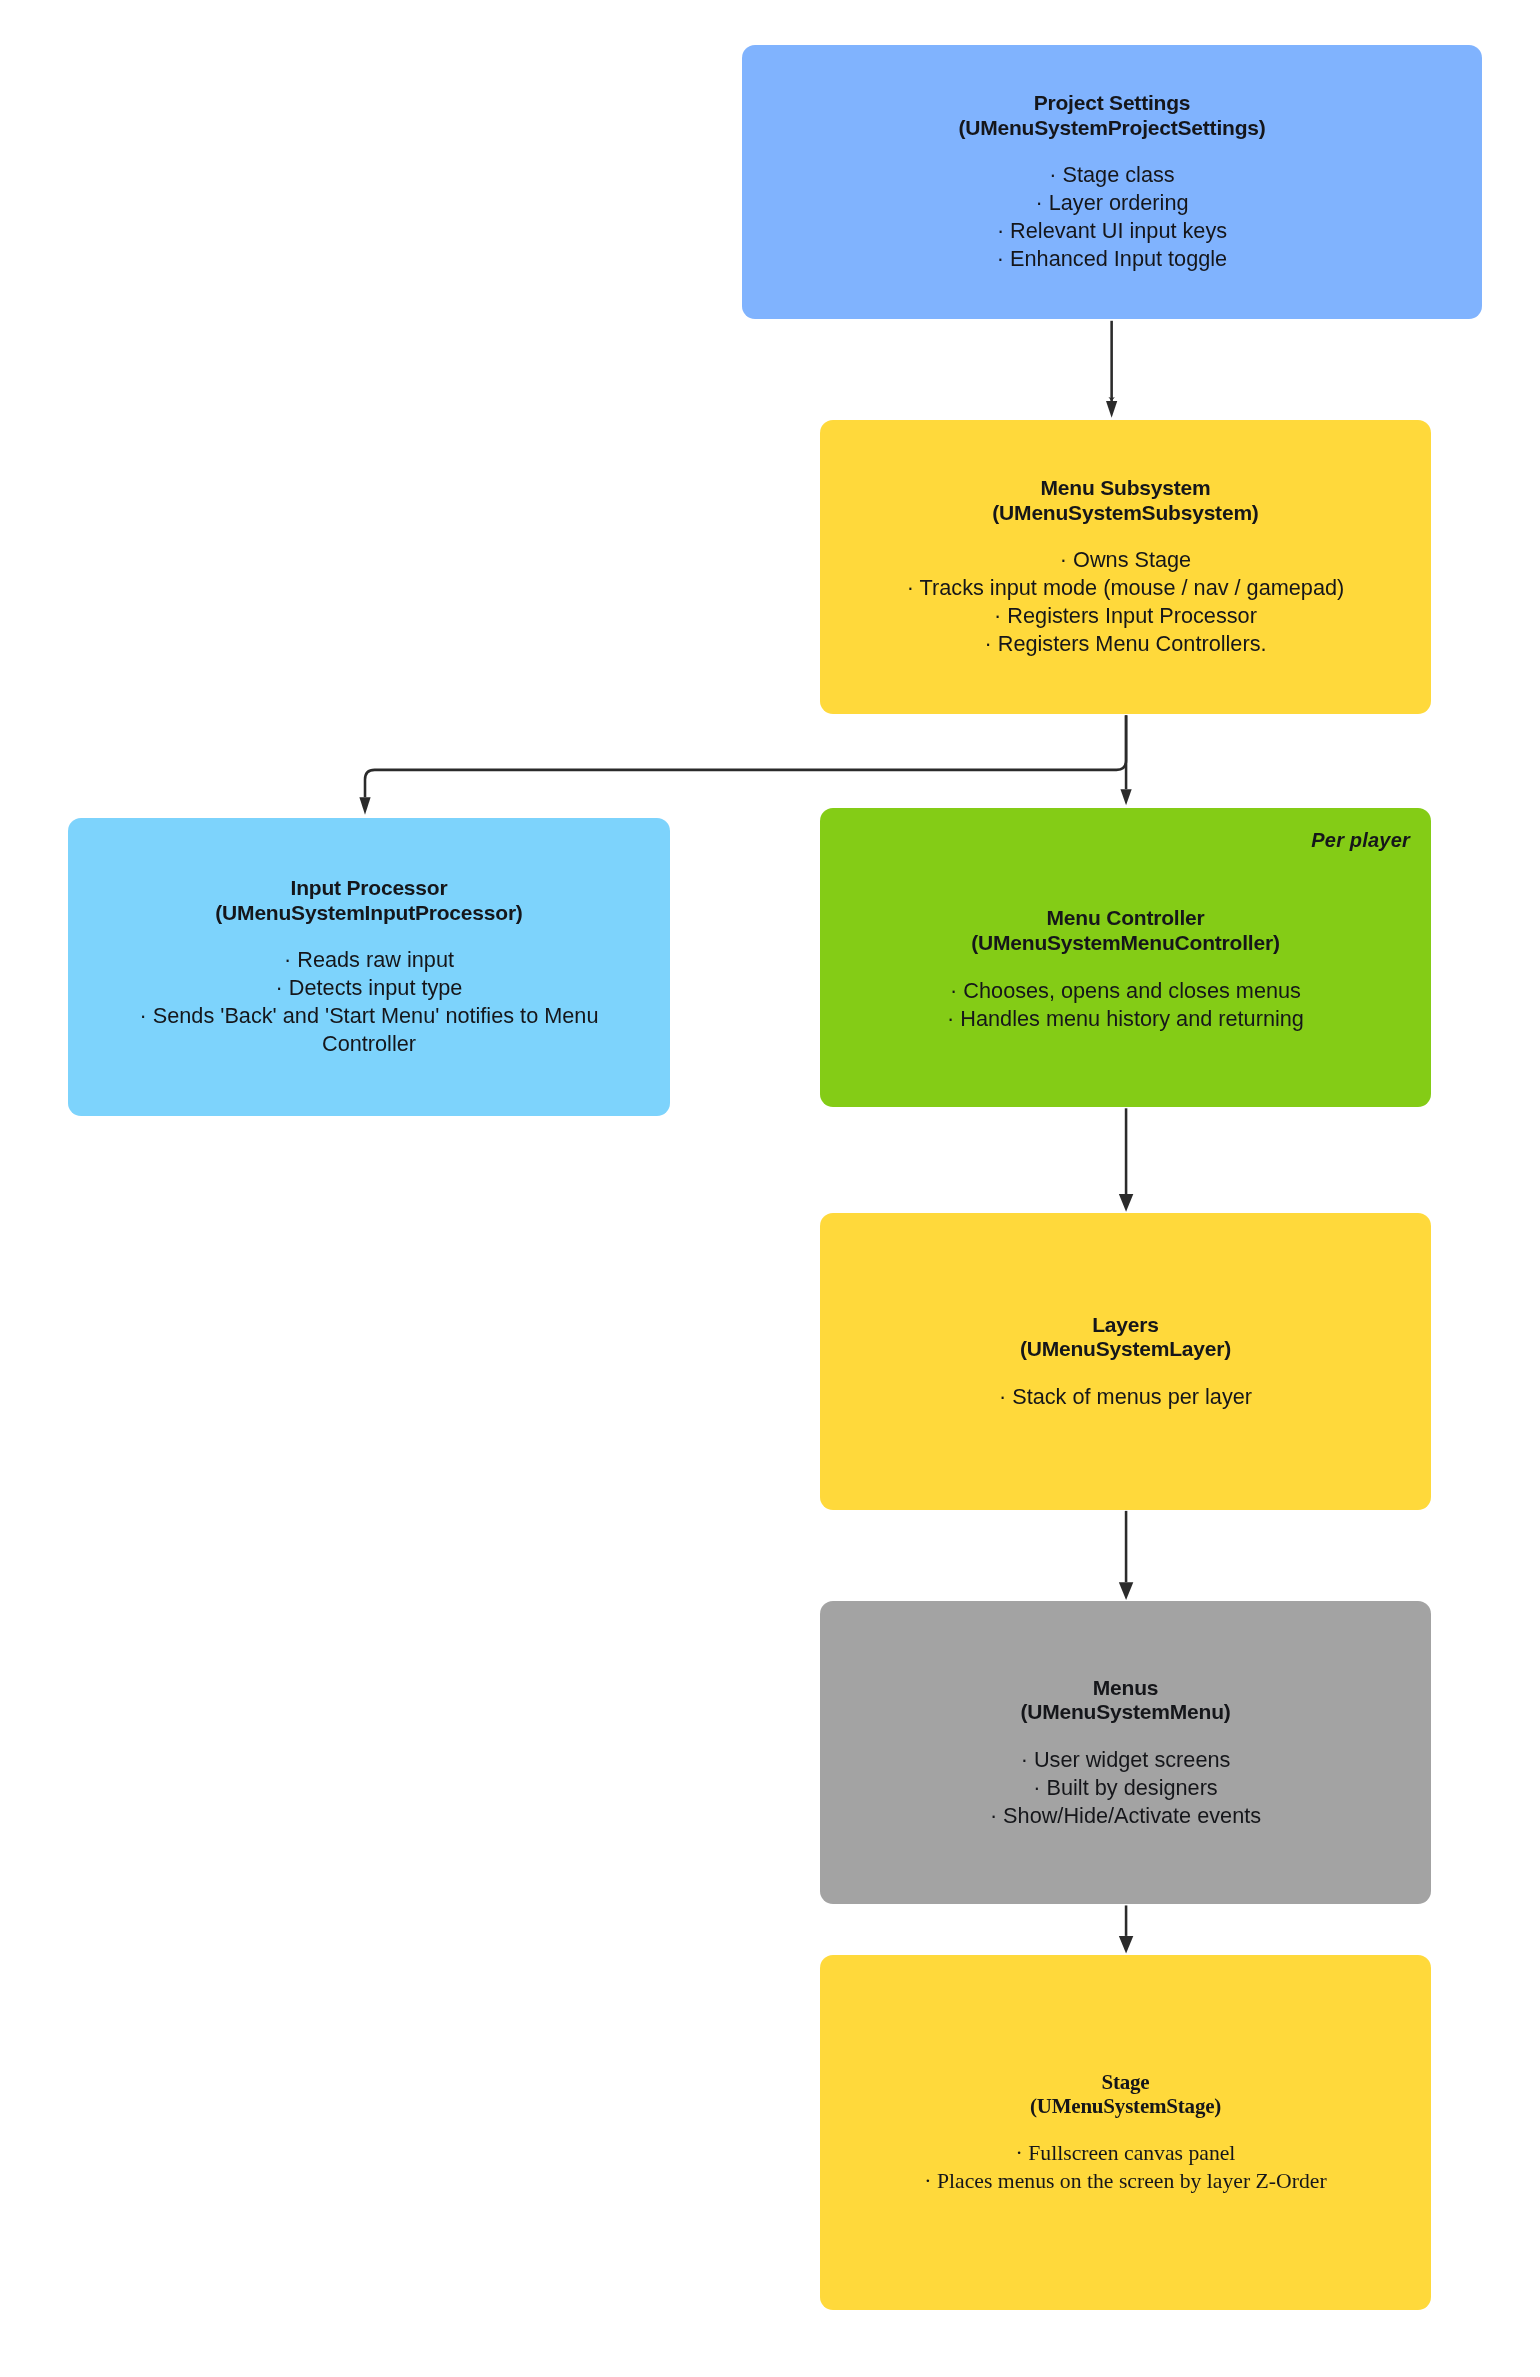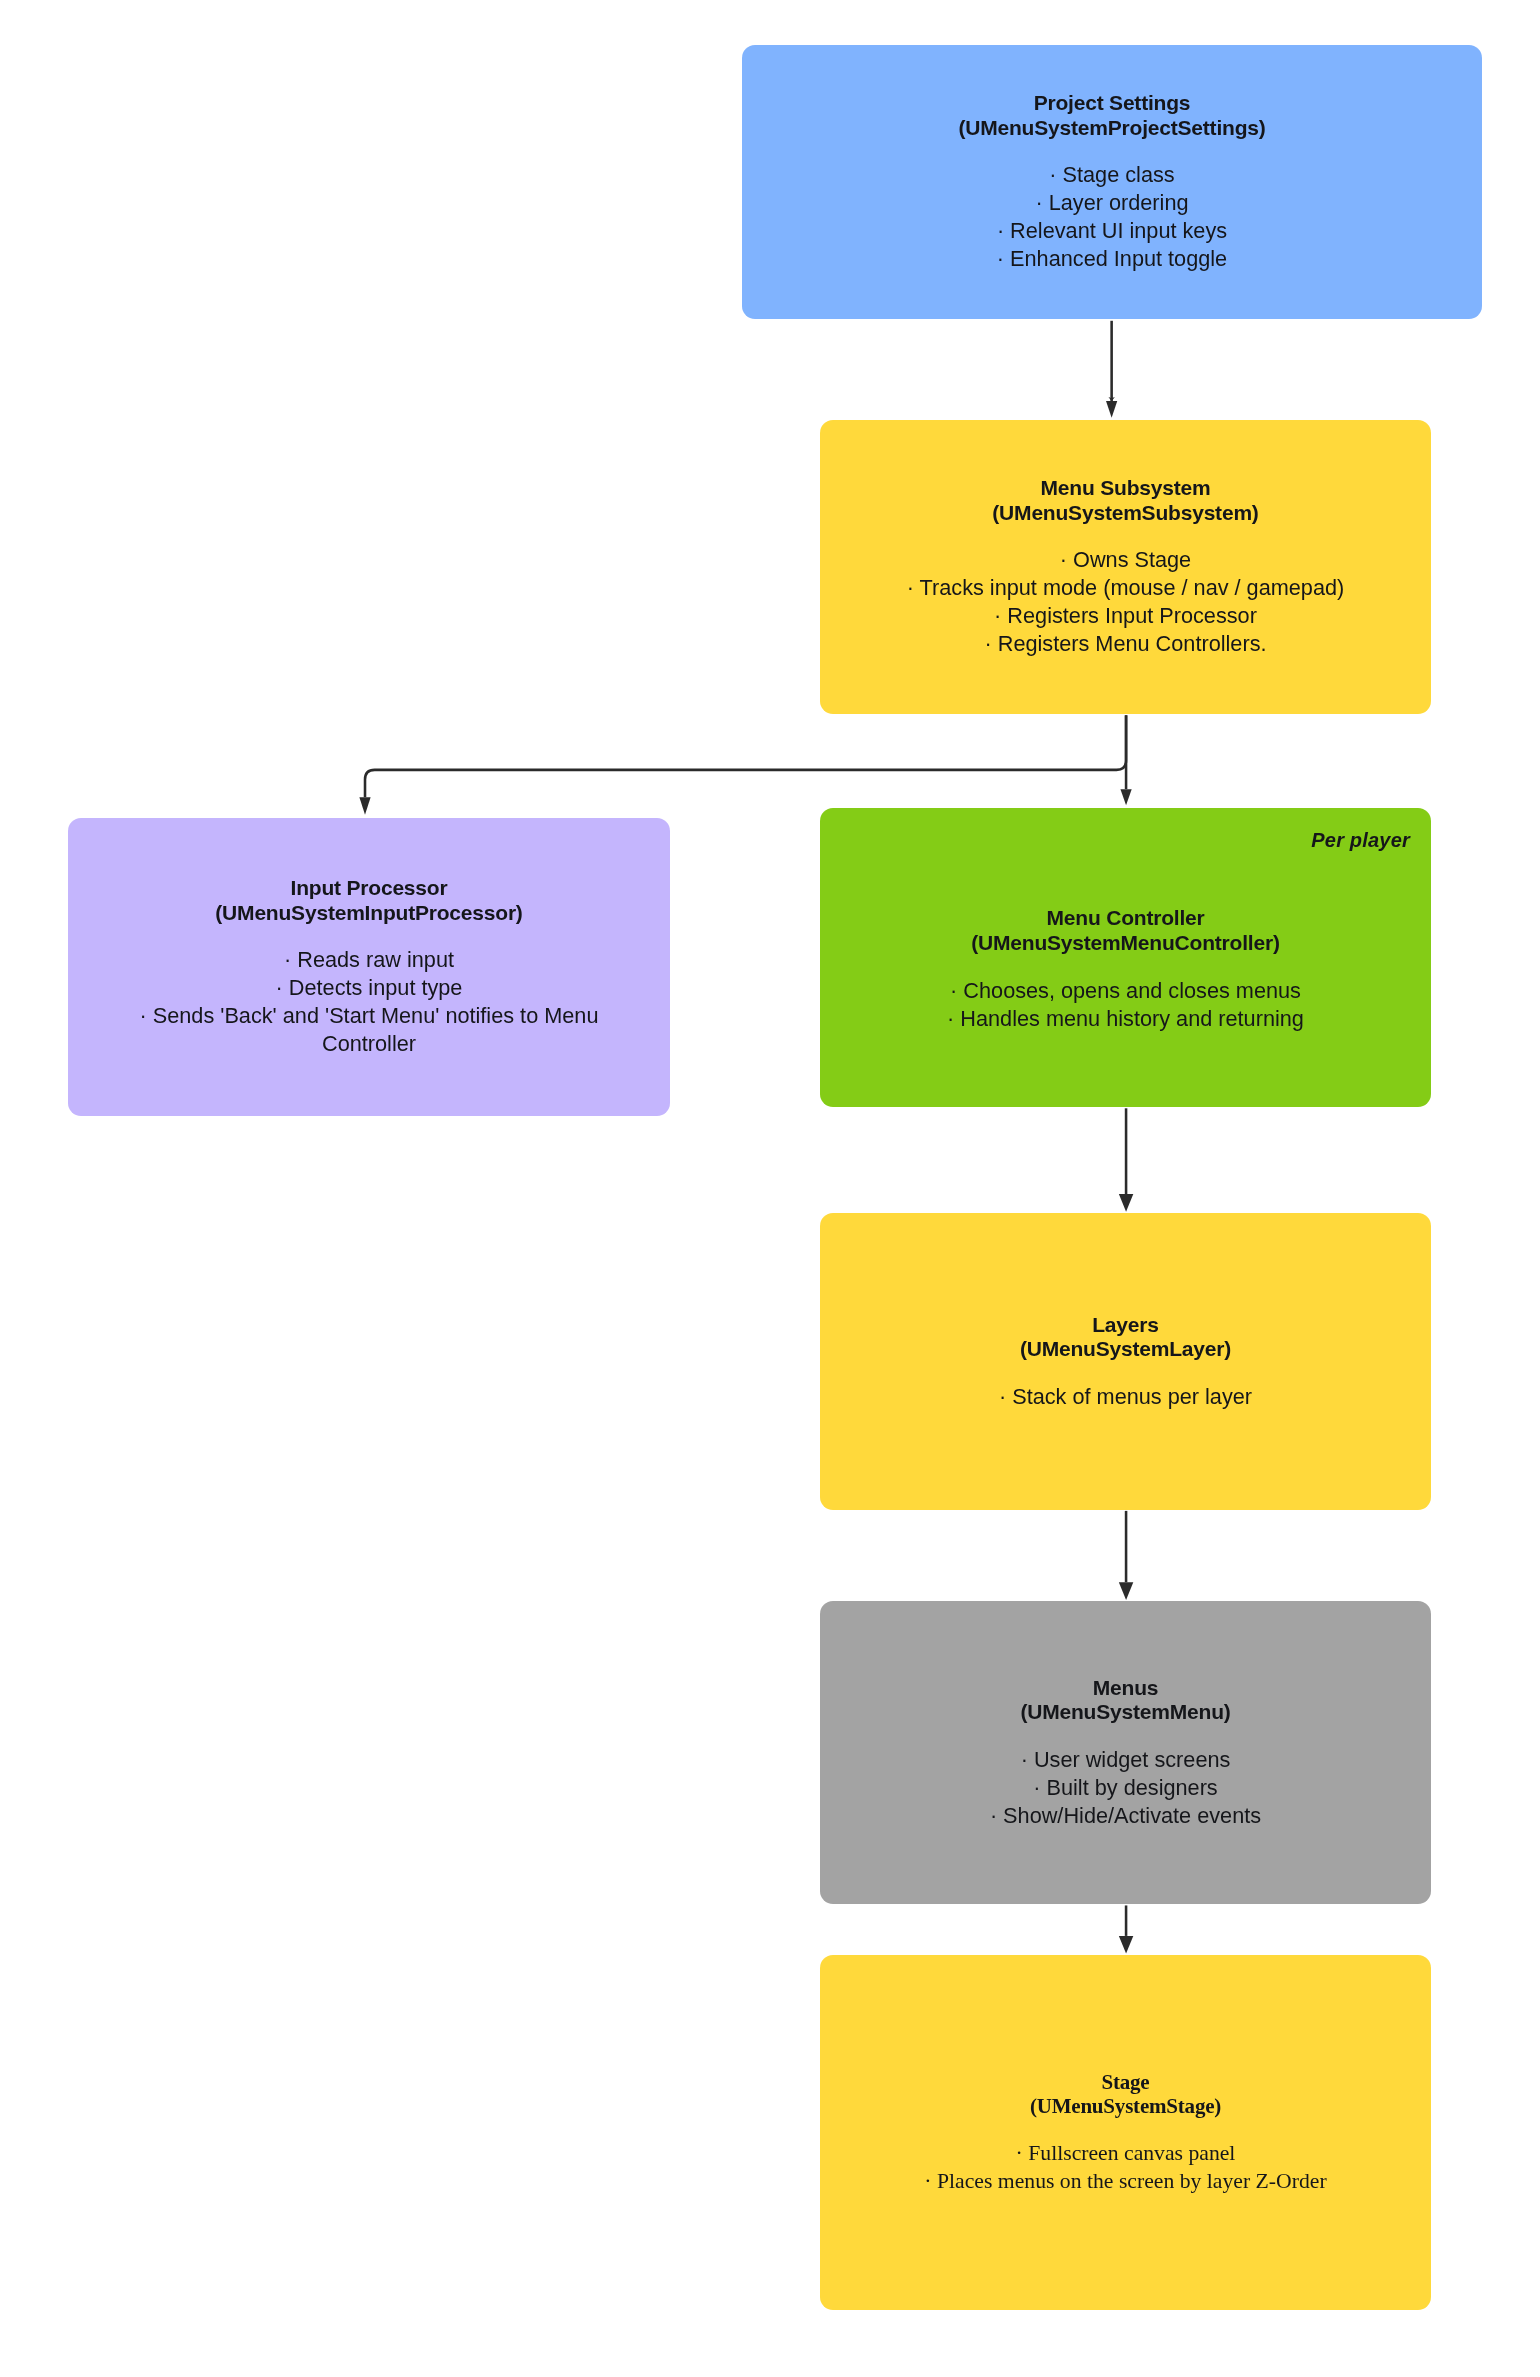--- a/index.html
+++ b/index.html
@@ -166,21 +166,21 @@
 (UMenuSystemSubsystem)</div>
       <div class="node-bullets">
         <div class="bullet-line">· Owns Stage</div>
         <div class="bullet-line">· Tracks input mode (mouse / nav / gamepad)</div>
         <div class="bullet-line">· Registers Input Processor</div>
         <div class="bullet-line">· Registers Menu Controllers.</div>
       </div>
     </div>
   </div>
 
-  <div class="node" id="node-input-processor" style="background:#c4b5fd;">
+  <div class="node" id="node-input-processor" style="background:#7dd3fc;">
     <div class="node-inner">
       <div class="node-title">Input Processor
 (UMenuSystemInputProcessor)</div>
       <div class="node-bullets">
         <div class="bullet-line">· Reads raw input</div>
         <div class="bullet-line">· Detects input type</div>
         <div class="bullet-line wrap" style="padding:0 16px;">· Sends 'Back' and 'Start Menu' notifies to Menu Controller</div>
       </div>
     </div>
   </div>

